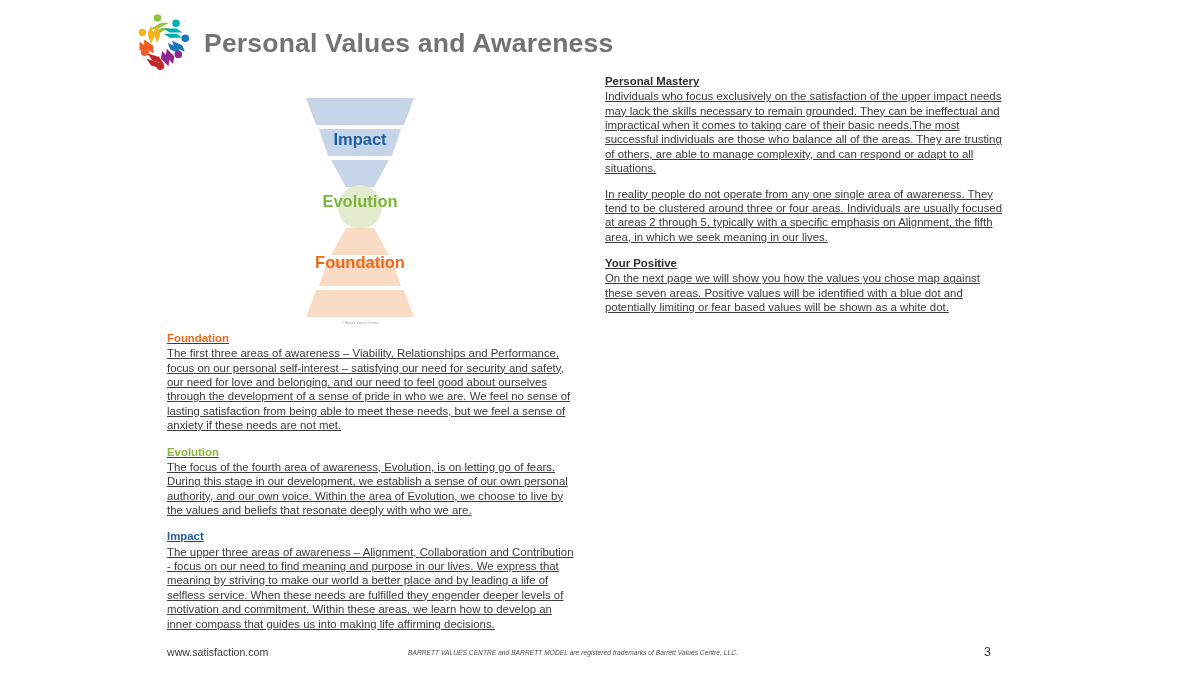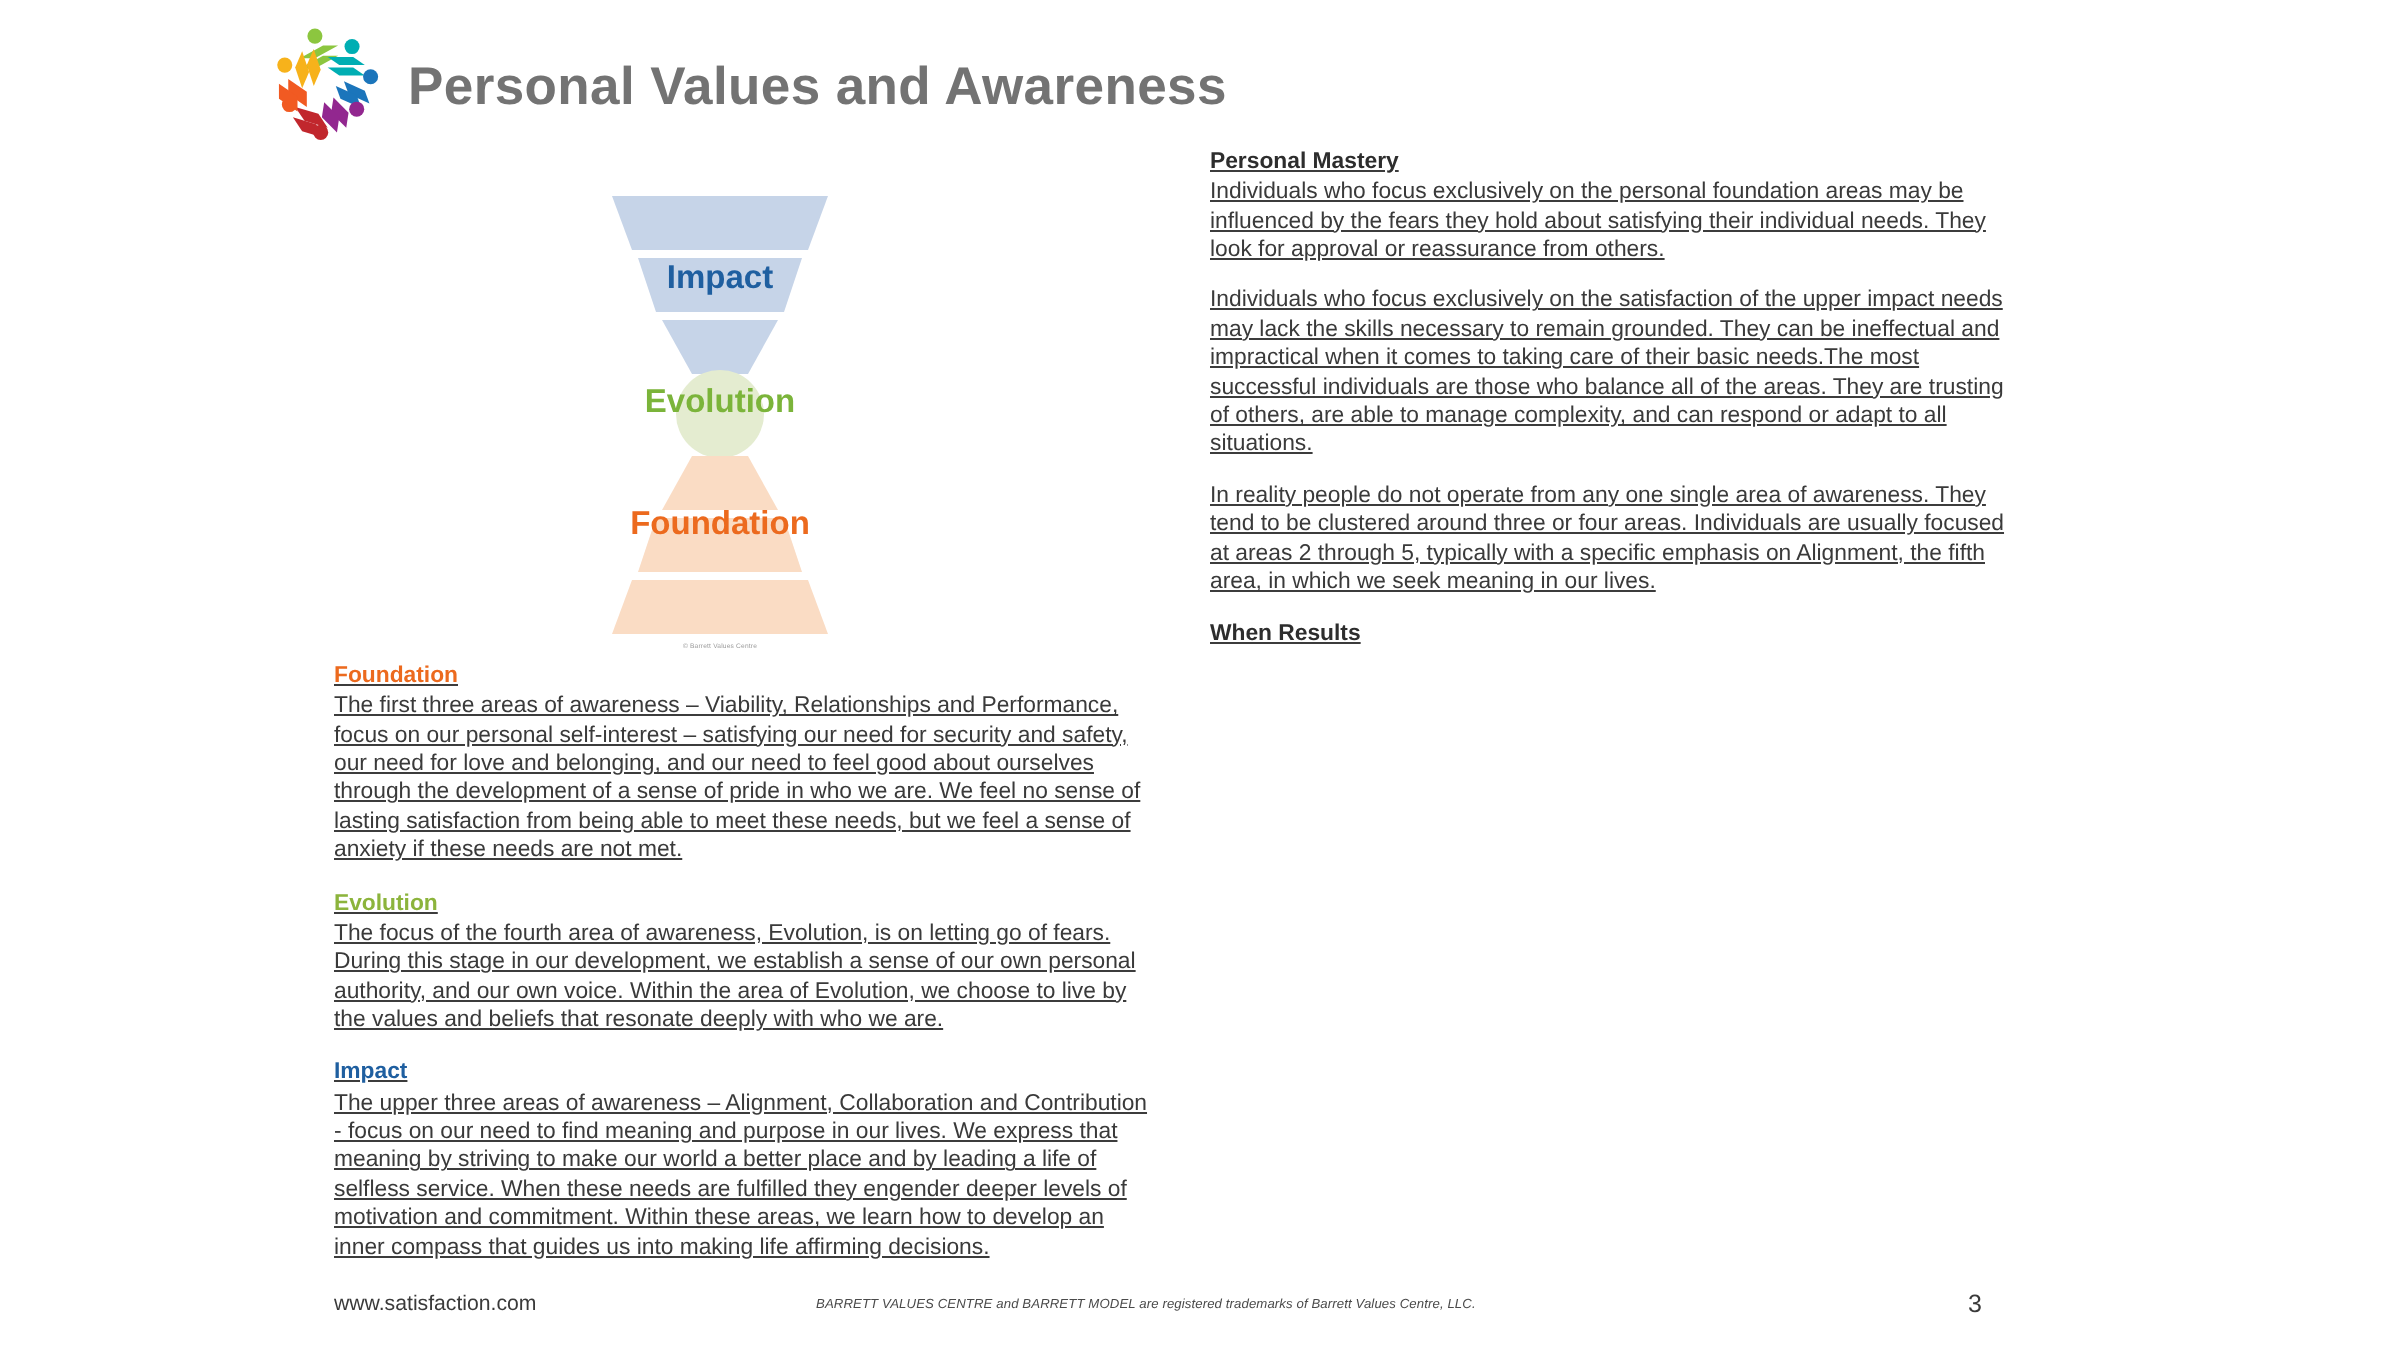--- a/index.html
+++ b/index.html
@@ -222,26 +222,26 @@
     <div class="heading impact">Impact</div>
     <p class="para">The upper three areas of awareness – Alignment, Collaboration and Contribution - focus on our need to find meaning and purpose in our lives. We express that meaning by striving to make our world a better place and by leading a life of selfless service. When these needs are fulfilled they engender deeper levels of motivation and commitment. Within these areas, we learn how to develop an inner compass that guides us into making life affirming decisions.</p>
   </div>
 
 </div>
 
 <div class="col-right">
 
   <div class="block">
     <div class="heading dark">Personal Mastery</div>
-    <p class="para">Individuals who focus exclusively on the personal foundation areas may be influenced by the fears they hold about satisfying their individual needs. They look for approval or reassurance from others.</p>
     <p class="para">Individuals who focus exclusively on the satisfaction of the upper impact needs may lack the skills necessary to remain grounded. They can be ineffectual and impractical when it comes to taking care of their basic needs.The most successful individuals are those who balance all of the areas. They are trusting of others, are able to manage complexity, and can respond or adapt to all situations.</p>
     <p class="para">In reality people do not operate from any one single area of awareness. They tend to be clustered around three or four areas. Individuals are usually focused at areas 2 through 5, typically with a specific emphasis on Alignment, the fifth area, in which we seek meaning in our lives.</p>
   </div>
 
   <div class="block">
-    <div class="heading dark">When Results</div>
+    <div class="heading dark">Your Positive</div>
+    <p class="para">On the next page we will show you how the values you chose map against these seven areas. Positive values will be identified with a blue dot and potentially limiting or fear based values will be shown as a white dot.</p>
   </div>
 
 </div>
 
 <a class="footer-url" href="#" style="text-decoration:none;color:#3a3a3a;">www.satisfaction.com</a>
 <div class="footer-tm">BARRETT VALUES CENTRE and BARRETT MODEL are registered trademarks of Barrett Values Centre, LLC.</div>
 <div class="footer-page">3</div>
 
 </body></html>

